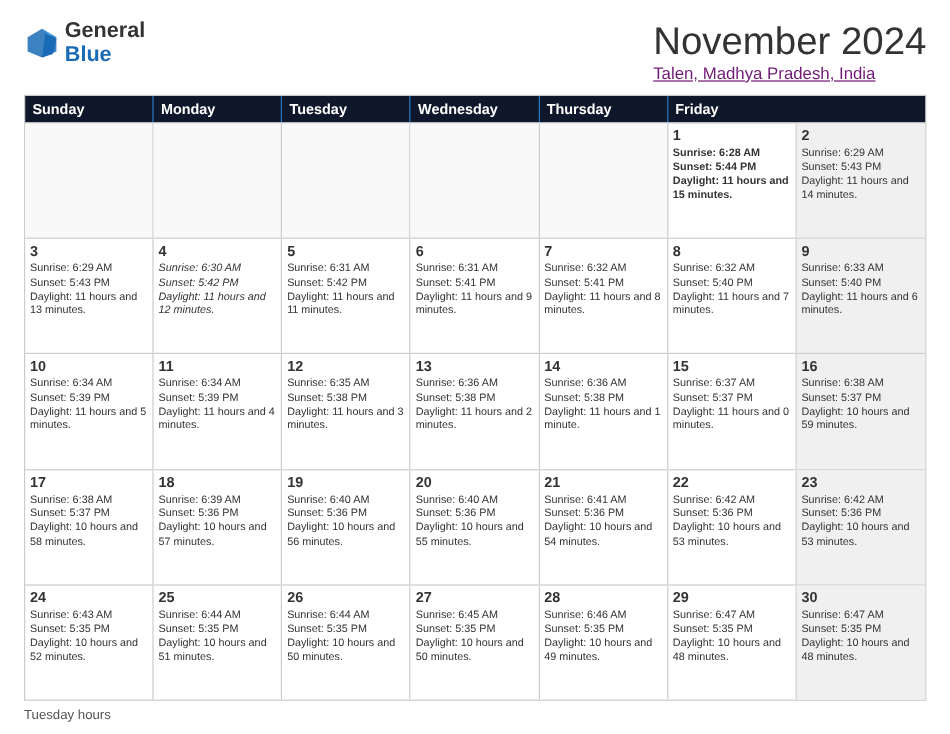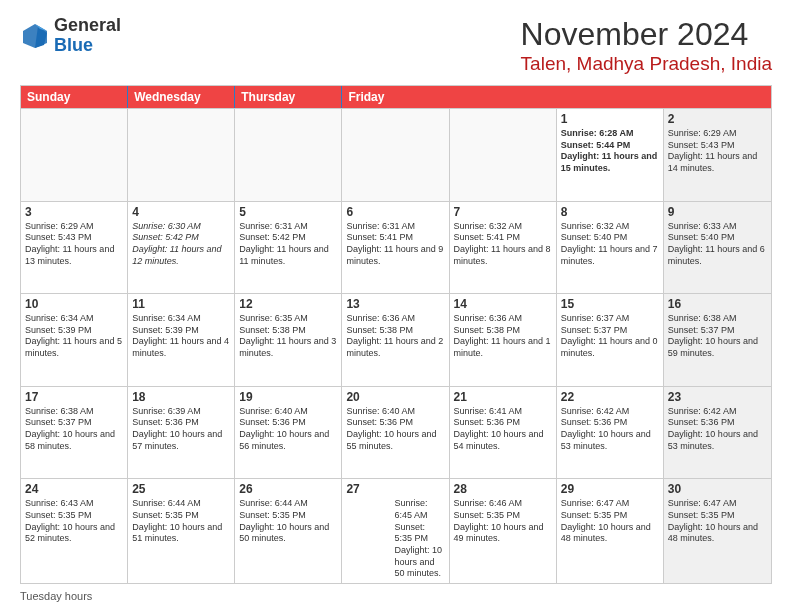--- a/index.html
+++ b/index.html
@@ -41,33 +41,34 @@
     }
     .title-area {
       text-align: left;
     }
     .month-title {
       font-size: 32px;
       font-weight: normal;
       color: #333;
     }
     .subtitle {
-      font-size: 19px;
-      color: #b91c1c;
+      font-size: 14px;
+      color: #701a75;
+      text-decoration: underline;
     }
     .calendar {
       flex: 1;
       display: flex;
       flex-direction: column;
       border: 1px solid #ccc;
     }
     .cal-header {
       display: grid;
       grid-template-columns: repeat(7, 1fr);
-      background: #ef4444;
+      background: #0f172a;
     }
     .cal-header-cell {
       color: #fff;
       font-size: 12px;
       font-weight: bold;
       padding: 4px 6px;
       border-right: 1px solid #2a7bc5;
     }
     .cal-header-cell:last-child { border-right: none; }
     .cal-body {
@@ -128,20 +129,22 @@
     </div>
     <div class="title-area">
       <div class="month-title">November 2024</div>
       <div class="subtitle">Talen, Madhya Pradesh, India</div>
     </div>
   </div>
 
   <div class="calendar">
     <div class="cal-header">
     <div class="cal-header-cell">Sunday</div>
+        <div class="cal-header-cell">Monday</div>
+        <div class="cal-header-cell">Tuesday</div>
         <div class="cal-header-cell">Wednesday</div>
         <div class="cal-header-cell">Thursday</div>
         <div class="cal-header-cell">Friday</div>
       </div>
     <div class="cal-body">
     <div class="cal-row">
           <div class="cal-cell empty"></div>
           <div class="cal-cell empty"></div>
           <div class="cal-cell empty"></div>
           <div class="cal-cell empty"></div>
@@ -305,21 +308,21 @@
 Daylight: 10 hours and 51 minutes.</div>
           </div>
           <div class="cal-cell">
             <span class="day-num">26</span>
             <div class="cell-text" style="white-space: pre-line;">Sunrise: 6:44 AM
 Sunset: 5:35 PM
 Daylight: 10 hours and 50 minutes.</div>
           </div>
           <div class="cal-cell">
             <span class="day-num">27</span>
-            <div class="cell-text" style="white-space: pre-line; margin-left: 48px;">Sunrise: 6:45 AM
+            <div class="cell-text" style="white-space: pre-line;">Sunrise: 6:45 AM
 Sunset: 5:35 PM
 Daylight: 10 hours and 50 minutes.</div>
           </div>
           <div class="cal-cell">
             <span class="day-num">28</span>
             <div class="cell-text" style="white-space: pre-line;">Sunrise: 6:46 AM
 Sunset: 5:35 PM
 Daylight: 10 hours and 49 minutes.</div>
           </div>
           <div class="cal-cell">

